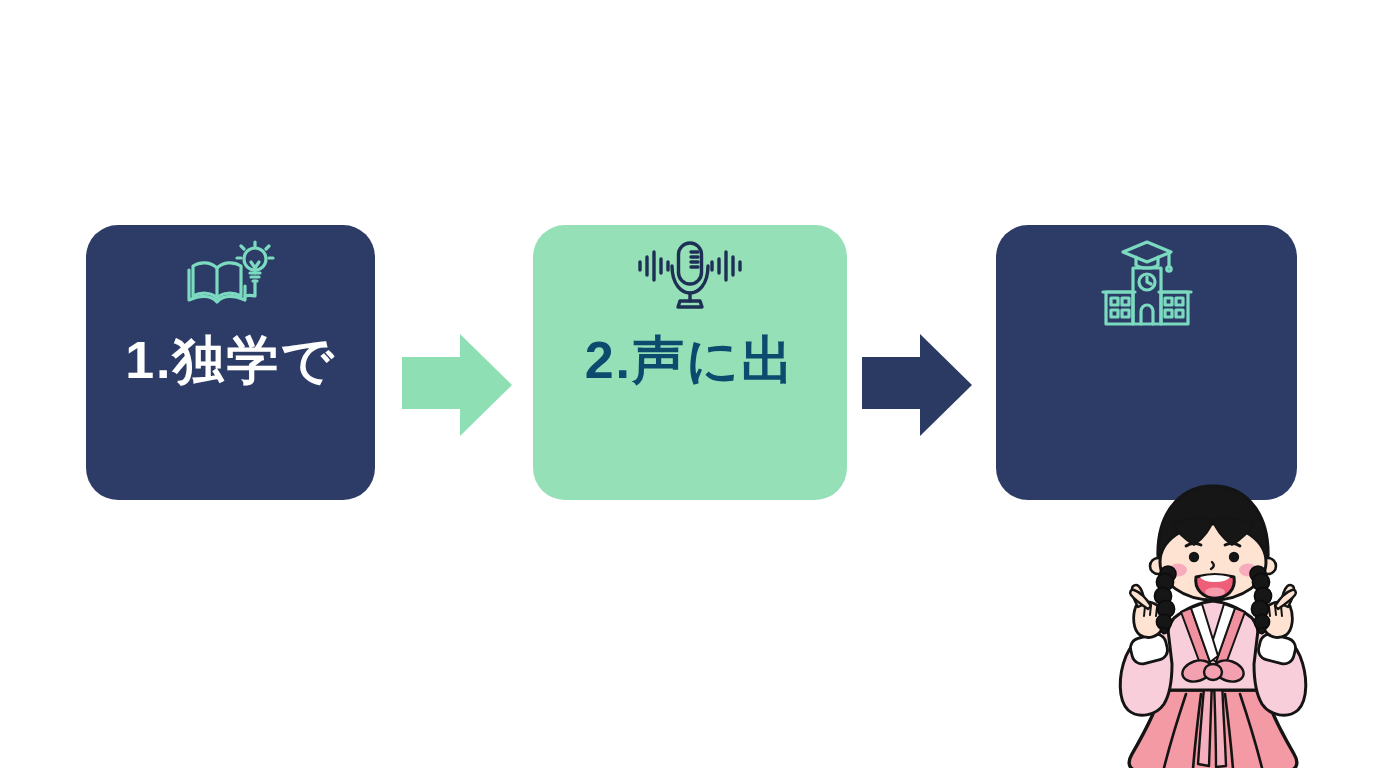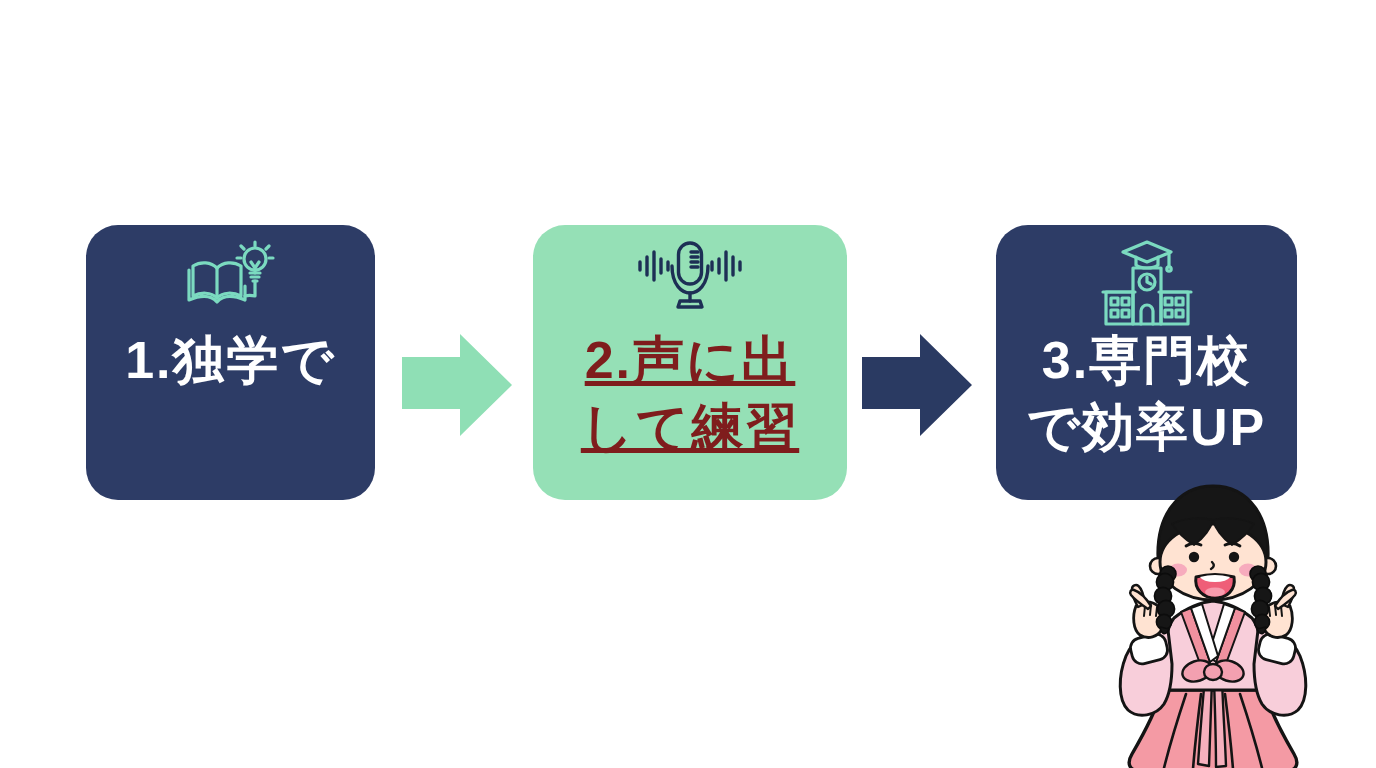--- a/index.html
+++ b/index.html
@@ -15,21 +15,21 @@
   }
   .step-1{left:86px;width:289px;background:#2d3c66;}
   .step-2{left:533px;width:314px;background:#95e0b6;}
   .step-3{left:996px;width:301px;background:#2d3c66;}
   .icon-slot{height:87px;display:flex;align-items:flex-start;justify-content:center;}
   .step-label{
     font-weight:800;font-size:52px;line-height:1.28;letter-spacing:2px;
     text-align:center;white-space:nowrap;
   }
   .step-1 .step-label,.step-3 .step-label{color:#ffffff;}
-  .step-2 .step-label{color:#7f1d1d;text-decoration:underline;}
+  .step-2 .step-label{color:#0c4a6e;}
   .arrow{position:absolute;top:332px;width:112px;height:106px;}
   .arrow-1{left:402px;}
   .arrow-2{left:862px;}
   .girl{position:absolute;left:1098px;top:478px;width:280px;height:292px;z-index:5;}
 </style>
 </head>
 <body>
 
 <div class="step step-1">
   <div class="icon-slot">
@@ -71,21 +71,20 @@
         <path d="M46,61 L66,61 L68,67 L44,67 Z"></path>
 
         <path d="M6,22 L6,30 M13,17 L13,35 M20,12 L20,40 M27,19 L27,33 M34,22 L34,30"></path>
 
         <path d="M78,22 L78,30 M85,19 L85,33 M92,12 L92,40 M99,17 L99,35 M106,22 L106,30"></path>
       </g>
     </svg>
   </div>
   <div class="step-label">
     <div>2.声に出</div>
-    <div>して練習</div>
   </div>
 </div>
 
 <svg class="arrow arrow-2" viewBox="0 0 112 106">
   <polygon points="0,25 58,25 58,2 110,53 58,104 58,77 0,77" fill="#2a3a62"></polygon>
 </svg>
 
 <div class="step step-3">
   <div class="icon-slot">
     <svg width="92" height="88" viewBox="0 0 92 88">
@@ -109,24 +108,20 @@
         <rect x="10" y="58" width="7" height="7"></rect>
         <rect x="21" y="58" width="7" height="7"></rect>
         <rect x="10" y="70" width="7" height="7"></rect>
         <rect x="21" y="70" width="7" height="7"></rect>
         <rect x="64" y="58" width="7" height="7"></rect>
         <rect x="75" y="58" width="7" height="7"></rect>
         <rect x="64" y="70" width="7" height="7"></rect>
         <rect x="75" y="70" width="7" height="7"></rect>
       </g>
     </svg>
-  </div>
-  <div class="step-label">
-    <div>3.専門校</div>
-    <div>で効率UP</div>
   </div>
 </div>
 
 <svg class="girl" viewBox="0 0 280 292">
   <g stroke="#141414" stroke-linejoin="round" stroke-linecap="round">
 
     <path d="M64,212 C60,226 48,252 34,276 C28,286 32,293 42,293 L188,293 C198,293 202,286 196,276 C182,252 170,226 166,212 Z" fill="#f49aa4" stroke-width="3.4"></path>
     <path d="M88,216 C80,240 72,266 66,290" fill="none" stroke-width="2.6"></path>
     <path d="M103,216 C100,240 97,266 95,291" fill="none" stroke-width="2.6"></path>
     <path d="M127,216 C130,240 133,266 135,291" fill="none" stroke-width="2.6"></path>

